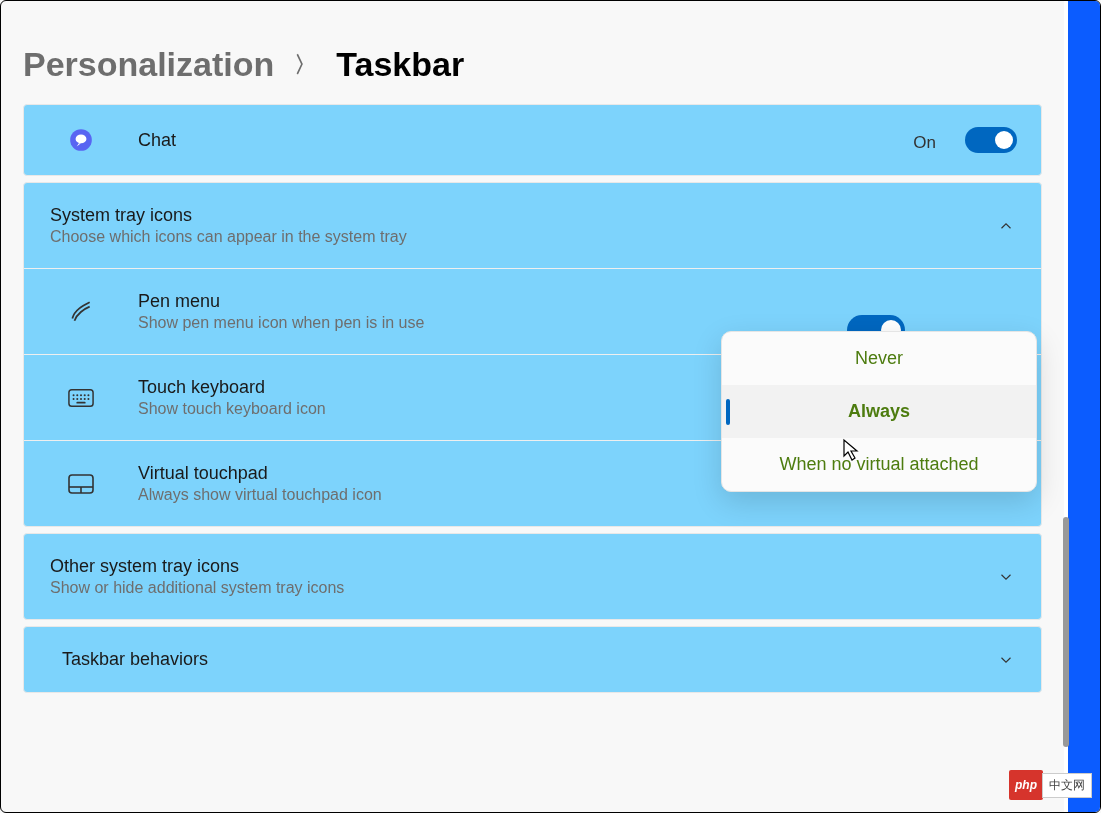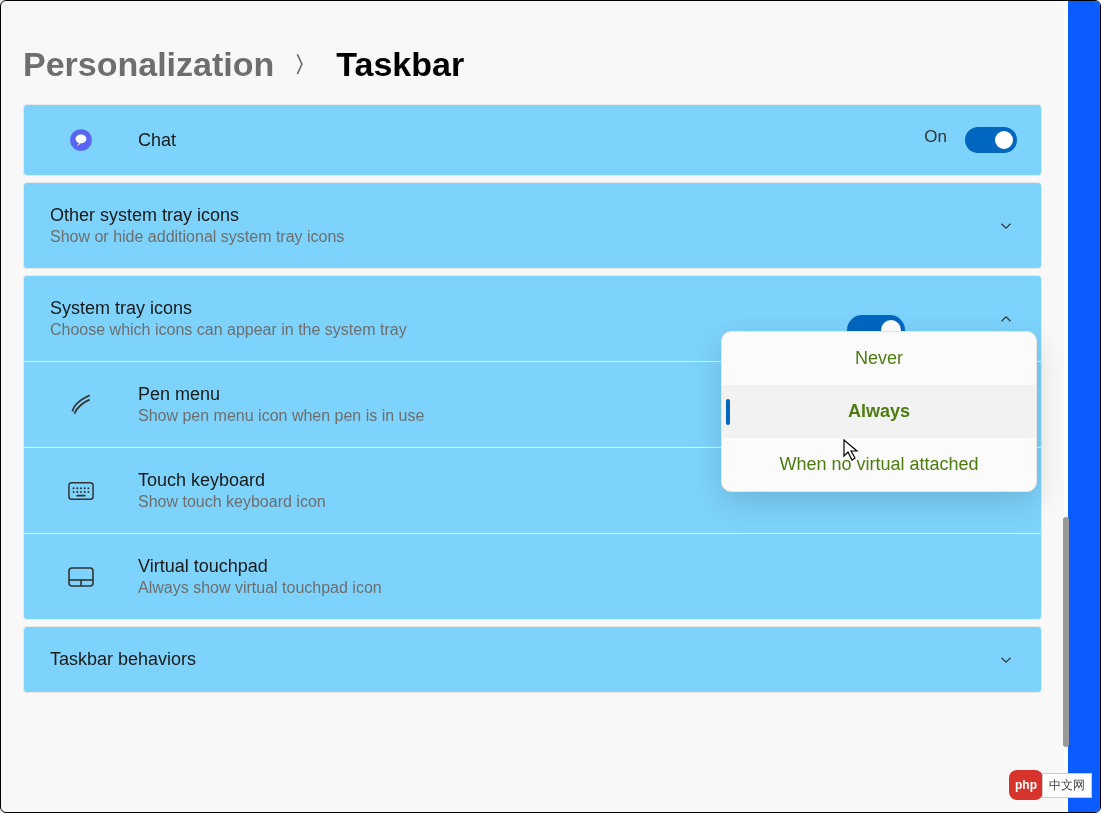--- a/index.html
+++ b/index.html
@@ -75,21 +75,21 @@
   }
   .row .icon-col {
     width: 114px;
     display:flex;
     justify-content:center;
     align-items:center;
     flex-shrink:0;
   }
   .row .label-col { flex: 1; }
   .row .title { font-size: 18px; color: #1a1a1a; }
-  .row .ctrl-col { display:flex; align-items:flex-start; gap:18px; }
+  .row .ctrl-col { display:flex; align-items:flex-end; gap:29px; }
   .switch {
     width: 52px; height: 26px;
     border-radius: 26px;
     position: relative;
   }
   .switch.on { background: #0067c0; }
   .switch .knob {
     position: absolute; top: 4px;
     width: 18px; height: 18px; border-radius: 50%;
     background: #fff;
@@ -151,21 +151,21 @@
   
   .ico { width:26px; height:26px; }
   
   .wm {
     position:absolute;
     right:8px; bottom:12px;
     display:flex; align-items:center;
     font-size:12px;
     z-index:3;
   }
-  .wm .r { background:#d6342c;color:#fff;padding:8px 6px;border-radius:8px;font-weight:bold;}
+  .wm .r { background:#d6342c;color:#fff;padding:8px 6px;border-radius:2px;font-weight:bold;font-style:italic;}
   .wm .b { background:#fff;color:#444;padding:3px 6px;border:1px solid #ccc;margin-left:-1px;}
   
   .partial-toggle{
     position:absolute;
     left:846px; top:314px;
     width:58px;height:30px;
     border-radius:30px;
     background:#0067c0;
   }
   .partial-toggle .knob{ position:absolute;right:4px;top:5px;width:20px;height:20px;border-radius:50%;background:#fff;}
@@ -194,32 +194,20 @@
       </div>
       <div class="label-col">
         <div class="title">Chat</div>
       </div>
       <div class="ctrl-col">
         <span class="state-label">On</span>
         <div class="switch on">
             <div class="knob"></div>
           </div>
       </div>
-    </div>
-  </div>
-
-  <div class="panel" style="margin-top:6px;">
-    <div class="section-header" style="display:flex;align-items:center;">
-      <div style="flex:1;">
-        <div class="sect-title">Other system tray icons</div>
-        <div class="sect-sub">Show or hide additional system tray icons</div>
-      </div>
-      <svg width="18" height="18" viewBox="0 0 24 24">
-        <path d="M6 9 L12 15 L18 9" fill="none" stroke="#333" stroke-width="1.5"></path>
-      </svg>
     </div>
   </div>
 
   <div class="panel" style="margin-top:6px;">
     <div class="section-header" style="display:flex;align-items:center;">
       <div style="flex:1;">
         <div class="sect-title">System tray icons</div>
         <div class="sect-sub">Choose which icons can appear in the system tray</div>
       </div>
       <svg width="18" height="18" viewBox="0 0 24 24">
@@ -277,20 +265,32 @@
         <div class="title">Virtual touchpad</div>
         <div class="sub">Always show virtual touchpad icon</div>
       </div>
       <div class="ctrl-col"></div>
     </div>
   </div>
 
   <div class="panel" style="margin-top:6px;">
     <div class="section-header" style="display:flex;align-items:center;">
       <div style="flex:1;">
+        <div class="sect-title">Other system tray icons</div>
+        <div class="sect-sub">Show or hide additional system tray icons</div>
+      </div>
+      <svg width="18" height="18" viewBox="0 0 24 24">
+        <path d="M6 9 L12 15 L18 9" fill="none" stroke="#333" stroke-width="1.5"></path>
+      </svg>
+    </div>
+  </div>
+
+  <div class="panel" style="margin-top:6px;">
+    <div class="section-header" style="display:flex;align-items:center;">
+      <div style="flex:1;margin-left:12px;">
         <div class="sect-title">Taskbar behaviors</div>
       </div>
       <svg width="18" height="18" viewBox="0 0 24 24">
         <path d="M6 9 L12 15 L18 9" fill="none" stroke="#333" stroke-width="1.5"></path>
       </svg>
     </div>
   </div>
 
 </div>
 

